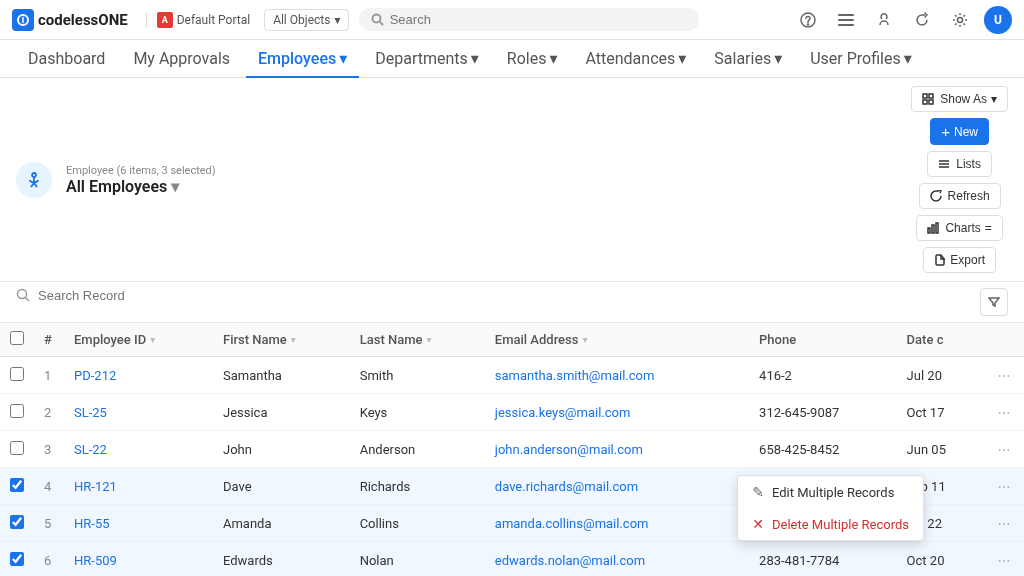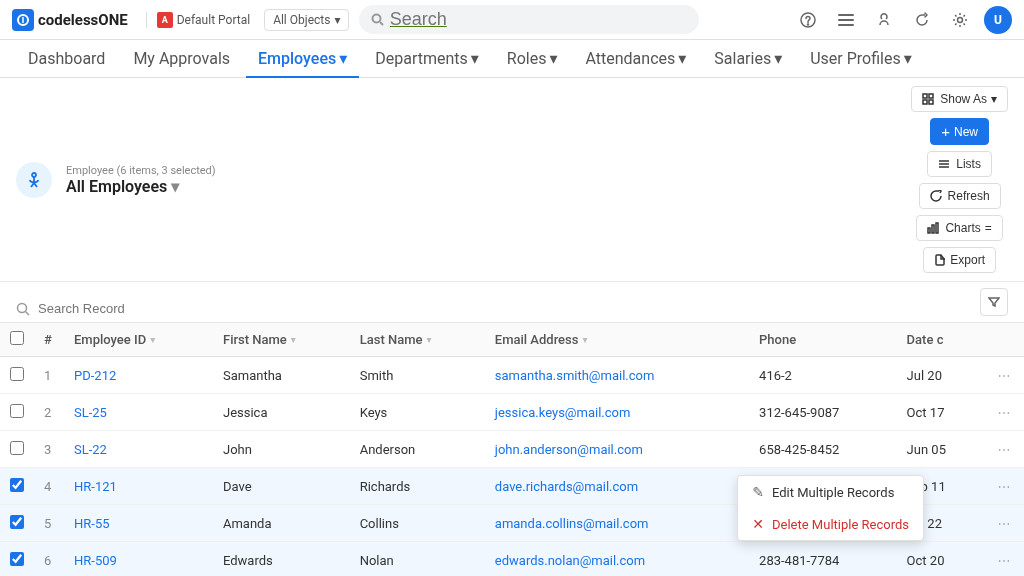--- a/index.html
+++ b/index.html
@@ -12,21 +12,21 @@
     }
     .logo { display: flex; align-items: center; gap: 4px; font-weight: 700; font-size: 15px; color: #1a73e8; margin-right: 8px; }
     .logo-icon { width: 22px; height: 22px; background: #1a73e8; border-radius: 4px; display: flex; align-items: center; justify-content: center; }
     .logo-icon svg { width: 14px; height: 14px; fill: #fff; }
     .logo-text { color: #222; font-size: 15px; font-weight: 700; text-align: center; }
     .default-portal { display: flex; align-items: center; gap: 4px; font-size: 12px; color: #555; border-left: 1px solid #ddd; padding-left: 10px; }
     .portal-icon { width: 16px; height: 16px; background: #e53935; border-radius: 2px; display: flex; align-items: center; justify-content: center; }
     .portal-icon span { color: #fff; font-size: 9px; font-weight: bold; }
     .all-objects { display: flex; align-items: center; gap: 4px; font-size: 12px; color: #555; border: 1px solid #ddd; border-radius: 4px; padding: 3px 8px; margin-left: 4px; cursor: pointer; }
     .search-top { display: flex; align-items: center; background: #f1f3f4; border-radius: 20px; padding: 4px 12px; gap: 6px; flex: 1; max-width: 340px; }
-    .search-top input { background: transparent; border: none; outline: none; font-size: 18px; color: #4d7c0f; width: 100%; text-decoration: underline; }
+    .search-top input { background: transparent; border: none; outline: none; font-size: 13px; color: #000000; width: 100%; }
     .nav-icons { display: flex; align-items: center; gap: 10px; margin-left: auto; }
     .nav-icon { width: 28px; height: 28px; display: flex; align-items: center; justify-content: center; cursor: pointer; color: #666; }
     .avatar { width: 28px; height: 28px; background: #1a73e8; border-radius: 50%; display: flex; align-items: center; justify-content: center; color: #fff; font-size: 12px; font-weight: bold; }
 
     
     .second-nav {
       display: flex; align-items: center; background: #fff; height: 38px;
       border-bottom: 1px solid #e0e0e0; padding: 0 16px; gap: 4px;
     }
     .nav-item { padding: 8px 12px; font-size: 16px; color: #555; cursor: pointer; border-bottom: 2px solid transparent; height: 38px; display: flex; align-items: flex-end; }
@@ -44,21 +44,21 @@
     .anchor-icon { width: 36px; height: 36px; background: #e8f4fd; border-radius: 50%; display: flex; align-items: center; justify-content: center; margin-right: 6px; }
     .header-info { flex: 1; }
     .header-info .subtitle { font-size: 11px; color: #888; }
     .header-info .title { font-size: 16px; font-weight: 600; color: #222; display: flex; align-items: center; gap: 4px; }
     .header-actions { display: flex; align-items: center; gap: 6px; margin-left: auto; flex-direction: column; }
     .btn { display: flex; align-items: center; gap: 4px; padding: 5px 10px; border-radius: 4px; font-size: 12px; cursor: pointer; border: 1px solid #ddd; background: #fff; color: #333; }
     .btn-primary { background: #1a73e8; color: #fff; border-color: #1a73e8; font-weight: 500; }
     .btn svg, .btn span.btn-icon { margin-right: 2px; }
 
     
-    .search-bar { padding: 6px 16px; background: #fff; border-bottom: 1px solid #e8e8e8; display: flex; align-items: flex-end; gap: 8px; }
+    .search-bar { padding: 6px 16px; background: #fff; border-bottom: 1px solid #e8e8e8; display: flex; align-items: flex-start; gap: 8px; }
     .search-bar input { border: none; outline: none; font-size: 13px; color: #555; flex: 1; }
     .search-bar .search-icon { color: #999; }
     .filter-icon-btn { margin-left: auto; width: 28px; height: 28px; border: 1px solid #ddd; border-radius: 4px; display: flex; align-items: center; justify-content: center; cursor: pointer; color: #666; }
 
     
     .table-wrapper { overflow-x: auto; background: #fff; }
     table { width: 100%; border-collapse: collapse; font-size: 13px; }
     thead th {
       background: #fafafa; border-bottom: 1px solid #e0e0e0;
       padding: 8px 10px; text-align: left; font-weight: 500; color: #555;

